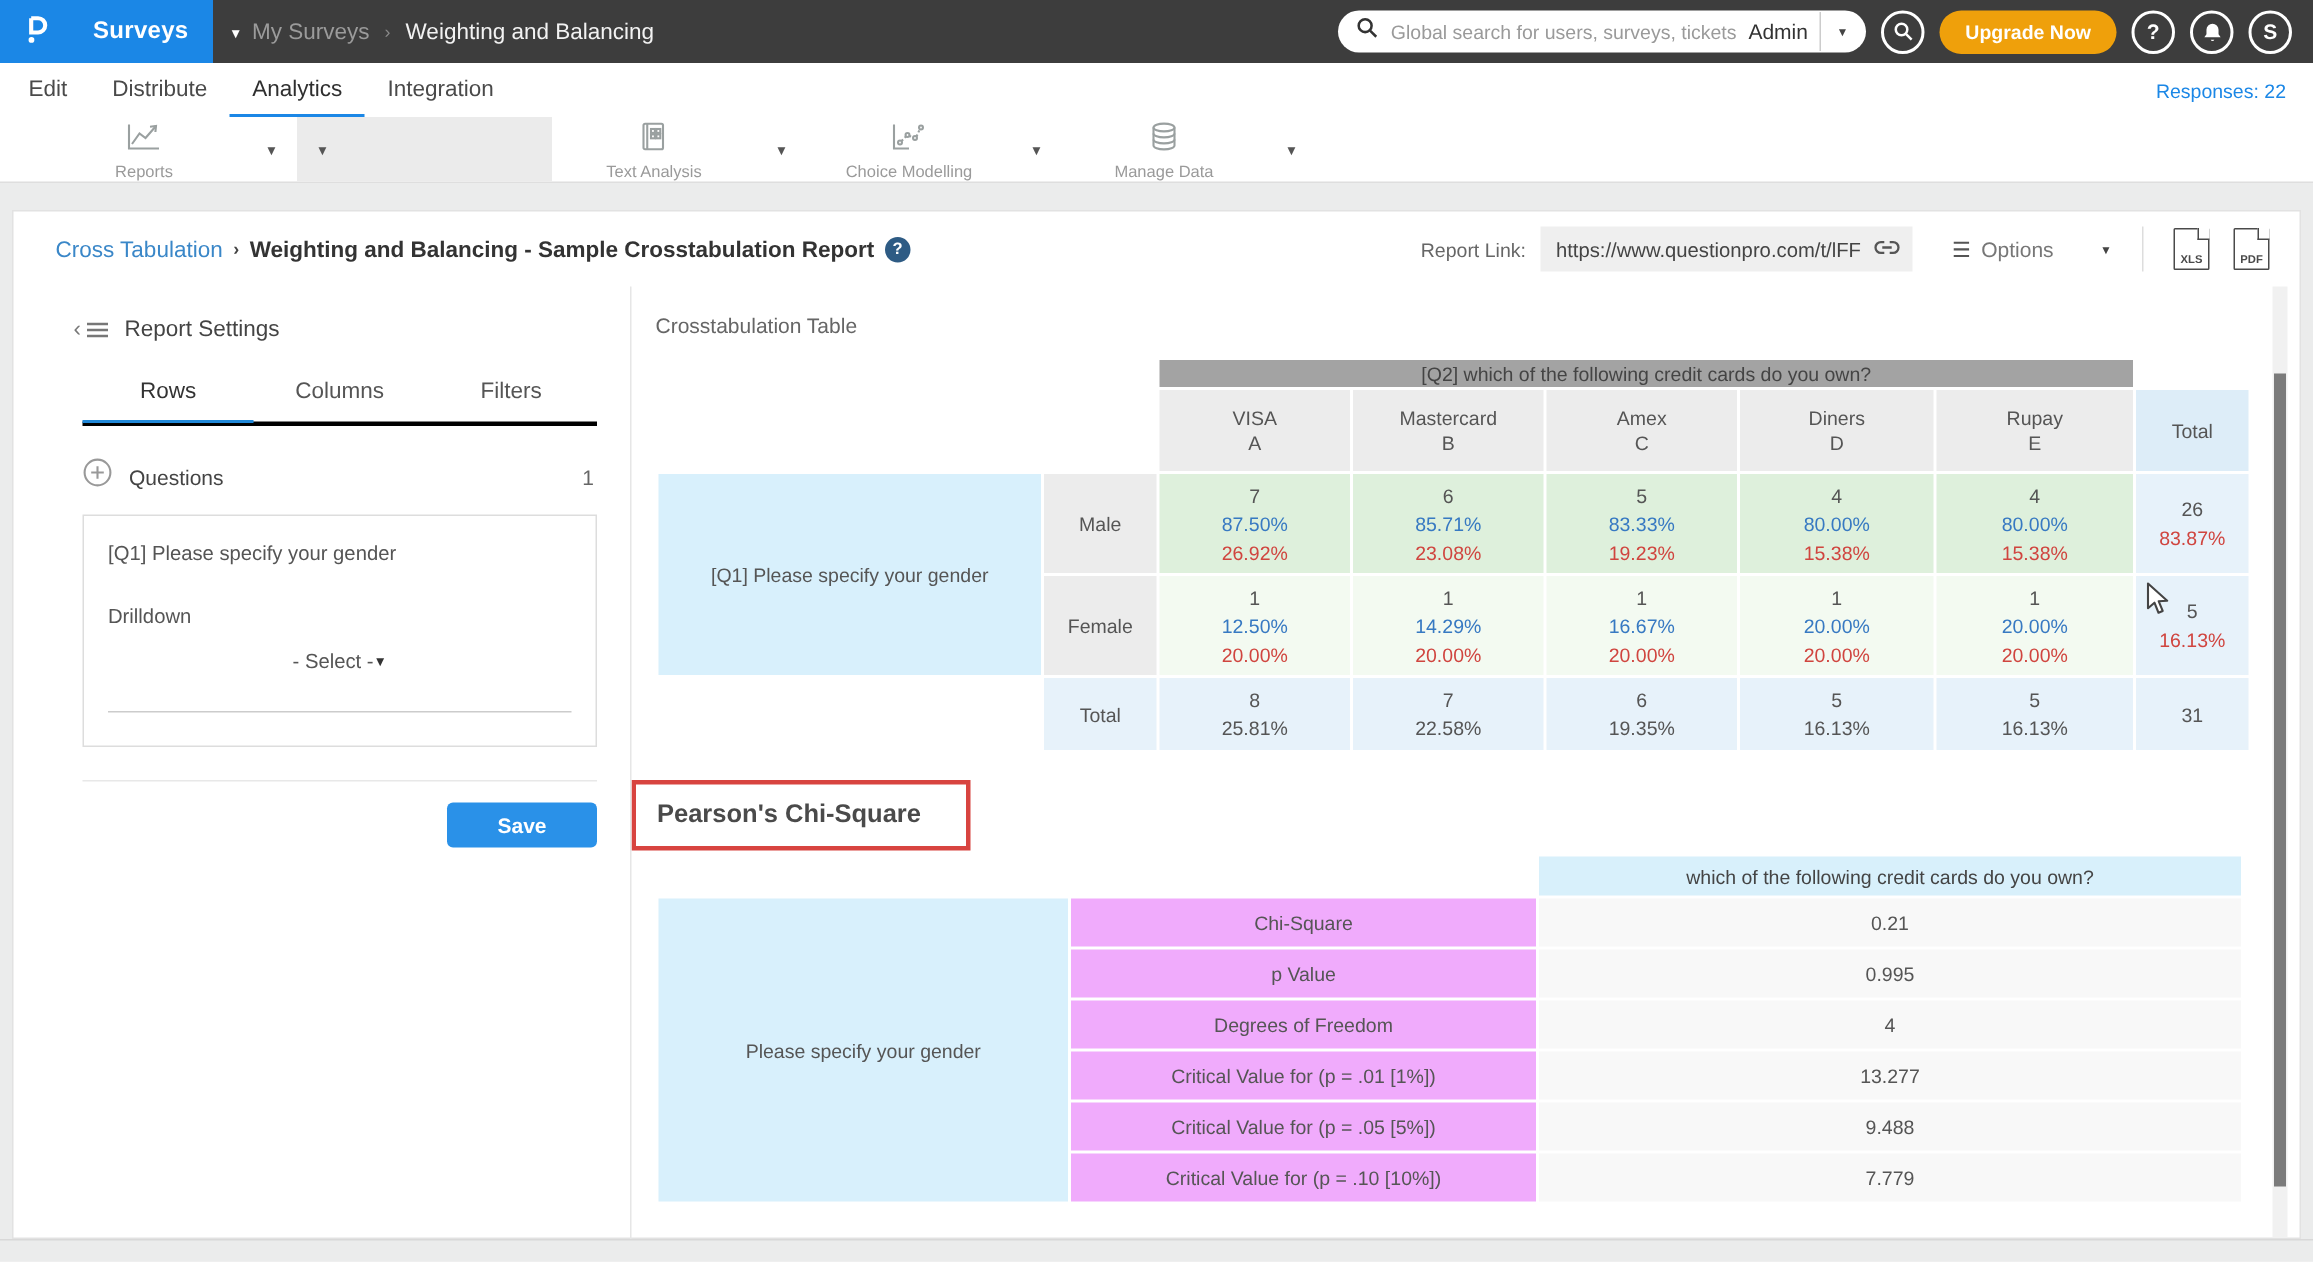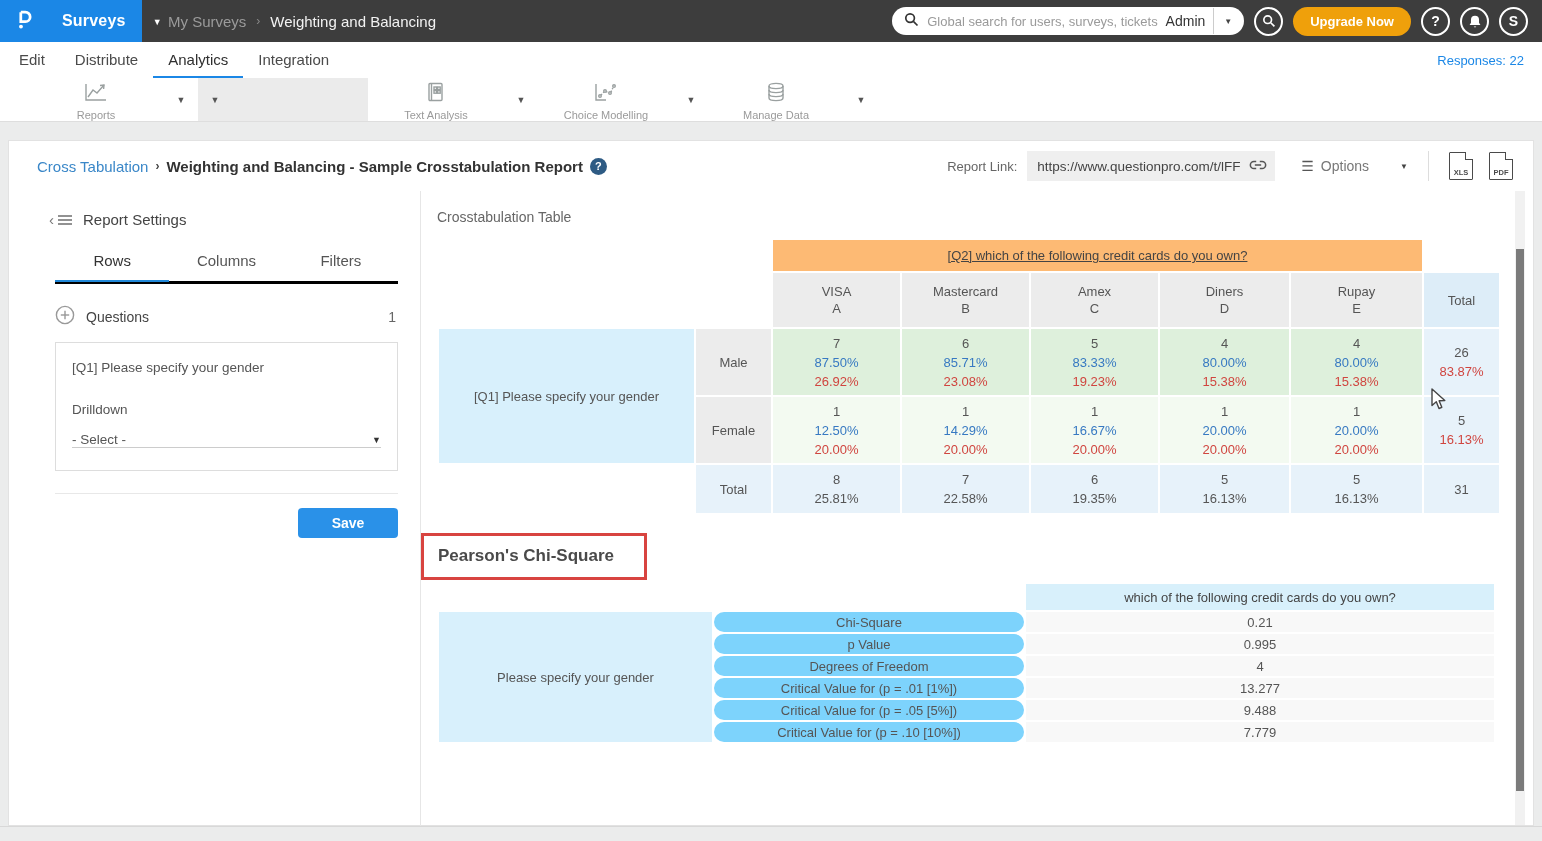--- a/index.html
+++ b/index.html
@@ -73,35 +73,35 @@
   .settings-title { font-size:15px; color:#444; }
   .tabs { display:flex; margin:24px 22px 0 46px; border-bottom:3px solid #000000; }
   .tab { flex:1; text-align:center; padding-bottom:11px; font-size:15px; color:#555; cursor:pointer; border-bottom:2px solid transparent; margin-bottom:-1px; }
   .tab.active { color:#333; border-bottom-color:#2188d8; }
   .q-row { display:flex; align-items:center; gap:11px; margin:21px 24px 0 46px; }
   .q-label { font-size:14px; color:#444; }
   .q-count { margin-left:auto; font-size:14px; color:#666; }
   .q-card { margin:13px 22px 0 46px; border:1px solid #ddd; padding:17px 16px 22px 16px; cursor:grab; background:#fff; }
   .q-text { font-size:13.5px; color:#555; }
   .drill-label { margin-top:27px; font-size:13.5px; color:#555; }
-  .drill-select { margin-top:15px; display:flex; align-items:center; justify-content:space-between; border-bottom:1px solid #ccc; padding-bottom:0; cursor:pointer; }
+  .drill-select { margin-top:15px; display:flex; align-items:center; justify-content:center; border-bottom:1px solid #ccc; padding-bottom:26px; cursor:pointer; }
   .drill-value { font-size:13.5px; color:#555; }
   .drill-caret { font-size:9px; color:#333; }
   .settings-div { margin:22px 22px 0 46px; border-top:1px solid #e8e8e8; }
   .save-row { margin:14px 22px 0 46px; display:flex; justify-content:flex-end; }
   .save-btn { width:100px; height:30px; background:#2a91e8; border:none; border-radius:4px; color:#fff; font-size:14px; font-weight:bold; cursor:pointer; font-family:"Liberation Sans",sans-serif; }
 
   
   .main { flex:1; position:relative; padding:18px 0 0 16px; overflow:hidden; }
   .section-label { font-size:14px; color:#666; }
 
   table.ct { border-collapse:separate; border-spacing:2px; table-layout:fixed; margin-top:13px; }
   table.ct td { text-align:center; vertical-align:middle; font-size:13px; }
   .blank { background:transparent; }
-  .banner { background:#fdba74; color:#444; height:31px; font-size:12.5px;text-decoration:underline; }
+  .banner { background:#a3a3a3; color:#444; height:18px; font-size:12.5px; }
   .colhead { background:#ececec; color:#555; height:54px; line-height:17px; }
   .totalhead { background:#ddedf8; color:#555; }
   .qcell { background:#d8f0fc; color:#555; }
   .rowlabel { background:#ececec; color:#555; }
   td.dcell { height:66px; line-height:19px; }
   tr.r-male td.dcell { background:#def0dc; }
   tr.r-female td.dcell { background:#f3faf1; }
   td.tcell { background:#e7f2fa; line-height:19px; }
   .cnt { color:#555; }
   .rp { color:#3779c2; }
@@ -109,21 +109,21 @@
   tr.r-total td { height:48px; line-height:19px; }
   tr.r-total .tdat, tr.r-total .tlabel, tr.r-total .grand { background:#e7f2fa; color:#555; }
 
   .red-box { display:inline-block; border:3px solid #d84440; background:#fff; margin:18px 0 0 -16px; padding:10px 30px 11px 14px; }
   .red-box-title { font-size:17px; font-weight:bold; color:#4a4a4a; }
 
   table.chi { border-collapse:separate; border-spacing:2px; table-layout:fixed; margin-top:2px; }
   table.chi td { text-align:center; vertical-align:middle; font-size:13px; }
   .chi-banner { background:#d8f0fb; color:#444; height:26px; }
   .chi-q { background:#d8f0fc; color:#555; }
-  .chi-label { background:#7dd3fc; color:#555; height:20px;border-radius:12px; }
+  .chi-label { background:#f0abfc; color:#555; height:32px; }
   .chi-val { background:#f8f8f8; color:#555; }
 
   
   .scroll-track { position:absolute; top:50px; bottom:0; right:8px; width:10px; background:#f1f1f1; }
   .scroll-thumb { position:absolute; top:58px; left:1px; width:8px; height:542px; background:#7b7b7b; cursor:pointer; }
 
   .footer { position:absolute; left:0; right:0; bottom:0; height:15px; background:#ebecec; border-top:1px solid #d8d8d8; }
 
   .cursor { position:absolute; left:1428px; top:388px; z-index:99; pointer-events:none; }
 </style>

